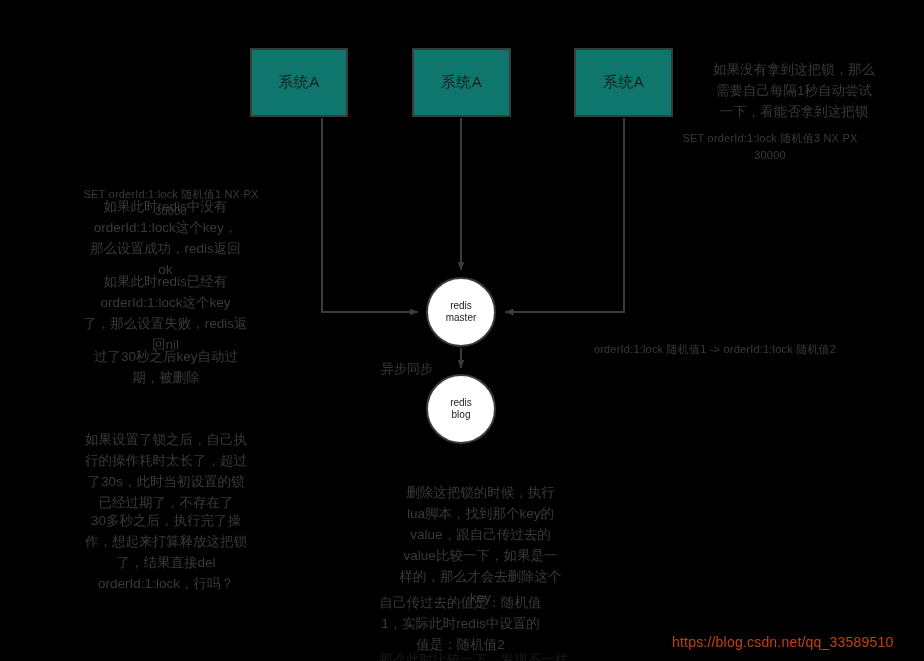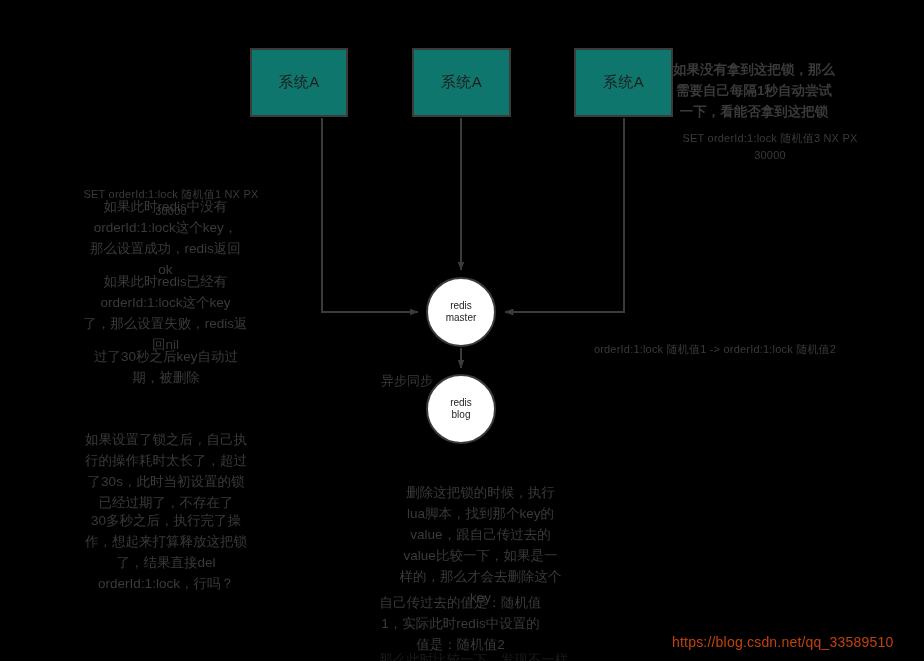--- a/index.html
+++ b/index.html
@@ -75,21 +75,21 @@
   <div class="node-circle" style="left:426px;top:277px;width:70px;height:70px;">
     <span>redis</span>
     <span>master</span>
   </div>
 
   <div class="node-circle" style="left:426px;top:374px;width:70px;height:70px;">
     <span>redis</span>
     <span>blog</span>
   </div>
 
-  <div class="edge-label" style="left:372px;top:372px;width:70px;">异步同步</div>
+  <div class="edge-label" style="left:372px;top:360px;width:70px;">异步同步</div>
 
 
   <div class="note mono-ish" style="left:46px;top:150px;width:250px;margin-top:36px;">SET orderId:1:lock 随机值1 NX PX
 30000</div>
 
   <div class="note" style="left:78px;top:197px;width:175px;">如果此时redis中没有
 orderId:1:lock这个key，
 那么设置成功，redis返回
 ok</div>
 
@@ -104,21 +104,21 @@
   <div class="note" style="left:72px;top:430px;width:188px;">如果设置了锁之后，自己执
 行的操作耗时太长了，超过
 了30s，此时当初设置的锁
 已经过期了，不存在了</div>
 
   <div class="note" style="left:72px;top:511px;width:188px;">30多秒之后，执行完了操
 作，想起来打算释放这把锁
 了，结果直接del
 orderId:1:lock，行吗？</div>
 
-  <div class="note" style="left:664px;top:60px;width:180px;font-weight:bold;">如果没有拿到这把锁，那么
+  <div class="note" style="left:704px;top:60px;width:180px;">如果没有拿到这把锁，那么
 需要自己每隔1秒自动尝试
 一下，看能否拿到这把锁</div>
 
   <div class="note mono-ish" style="left:645px;top:130px;width:250px;">SET orderId:1:lock 随机值3 NX PX
 30000</div>
 
   <div class="note mono-ish" style="left:545px;top:341px;width:340px;">orderId:1:lock 随机值1 -&gt; orderId:1:lock 随机值2</div>
 
   <div class="note" style="left:388px;top:483px;width:185px;">删除这把锁的时候，执行
 lua脚本，找到那个key的

